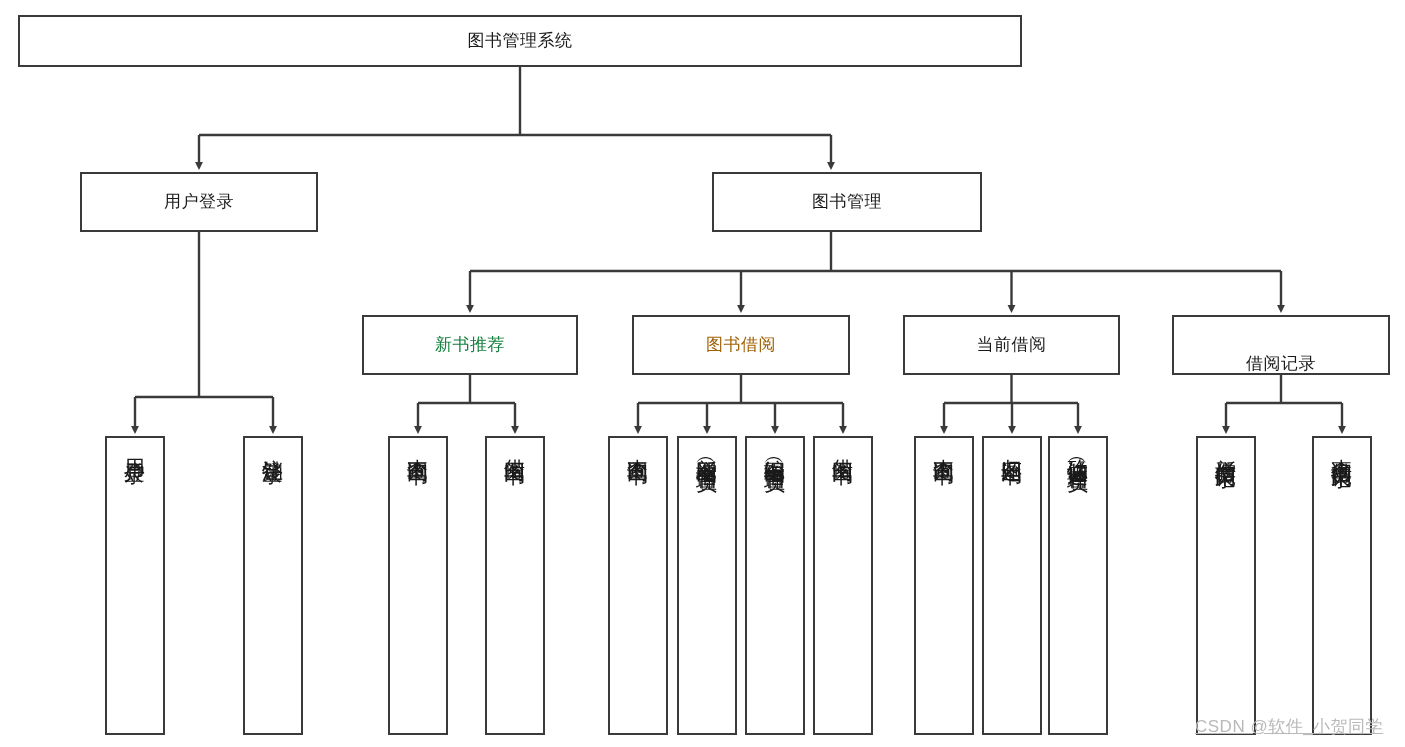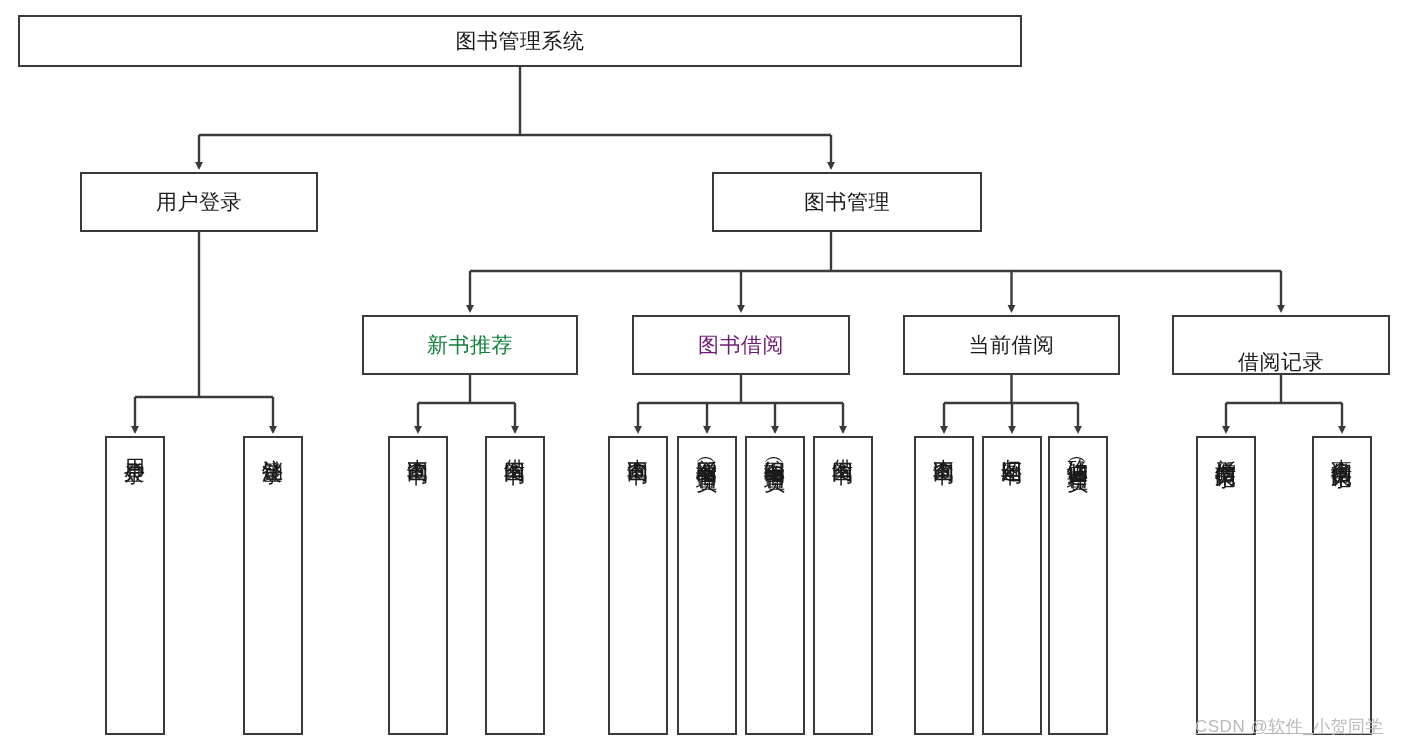--- a/index.html
+++ b/index.html
@@ -33,21 +33,21 @@
     align-items: center;
     justify-content: center;
     color: #1a1a1a;
   }
   .node-label {
     white-space: pre;
     line-height: 1.05;
     text-align: center;
   }
   .node.horizontal .node-label {
-    font-size: 21px;
+    font-size: 17px;
     letter-spacing: 0.5px;
   }
   .node.vertical {
     align-items: flex-start;
     justify-content: center;
     padding-top: 4px;
   }
   .node.vertical .node-label {
     writing-mode: vertical-rl;
     text-orientation: upright;
@@ -119,21 +119,21 @@
       </div>
       <div class="node horizontal" style="left: 80px; top: 172px; width: 238px; height: 60px; border-color: rgb(58, 58, 58); background: rgb(255, 255, 255); color: rgb(26, 26, 26);">
         <span class="node-label">用户登录</span>
       </div>
       <div class="node horizontal" style="left: 712px; top: 172px; width: 270px; height: 60px; border-color: rgb(58, 58, 58); background: rgb(255, 255, 255); color: rgb(26, 26, 26);">
         <span class="node-label">图书管理</span>
       </div>
       <div class="node horizontal" style="left: 362px; top: 315px; width: 216px; height: 60px; border-color: rgb(58, 58, 58); background: rgb(255, 255, 255); color: #15803d;">
         <span class="node-label">新书推荐</span>
       </div>
-      <div class="node horizontal" style="left: 632px; top: 315px; width: 218px; height: 60px; border-color: rgb(58, 58, 58); background: rgb(255, 255, 255); color: #701a75;">
+      <div class="node horizontal" style="left: 632px; top: 315px; width: 218px; height: 60px; border-color: rgb(58, 58, 58); background: rgb(255, 255, 255); color: #a16207;">
         <span class="node-label">图书借阅</span>
       </div>
       <div class="node horizontal" style="left: 903px; top: 315px; width: 217px; height: 60px; border-color: rgb(58, 58, 58); background: rgb(255, 255, 255); color: rgb(26, 26, 26);">
         <span class="node-label">当前借阅</span>
       </div>
       <div class="node horizontal" style="left: 1172px; top: 315px; width: 218px; height: 60px; border-color: rgb(58, 58, 58); background: rgb(255, 255, 255); color: rgb(26, 26, 26); align-items: flex-end;">
         <span class="node-label">借阅记录</span>
       </div>
       <div class="node vertical" style="left: 105px; top: 436px; width: 60px; height: 299px; border-color: rgb(58, 58, 58); background: rgb(255, 255, 255); color: rgb(26, 26, 26);">
         <span class="node-label">用户登录</span>

